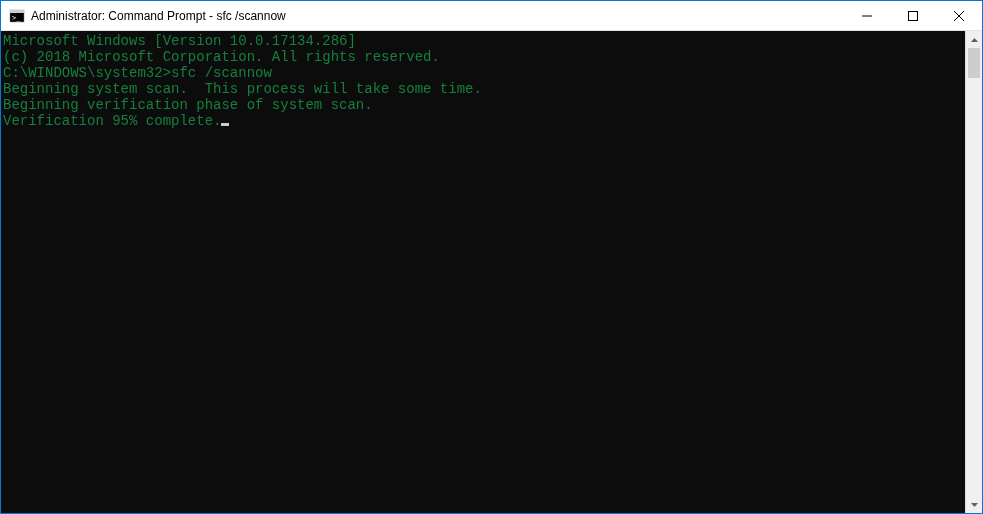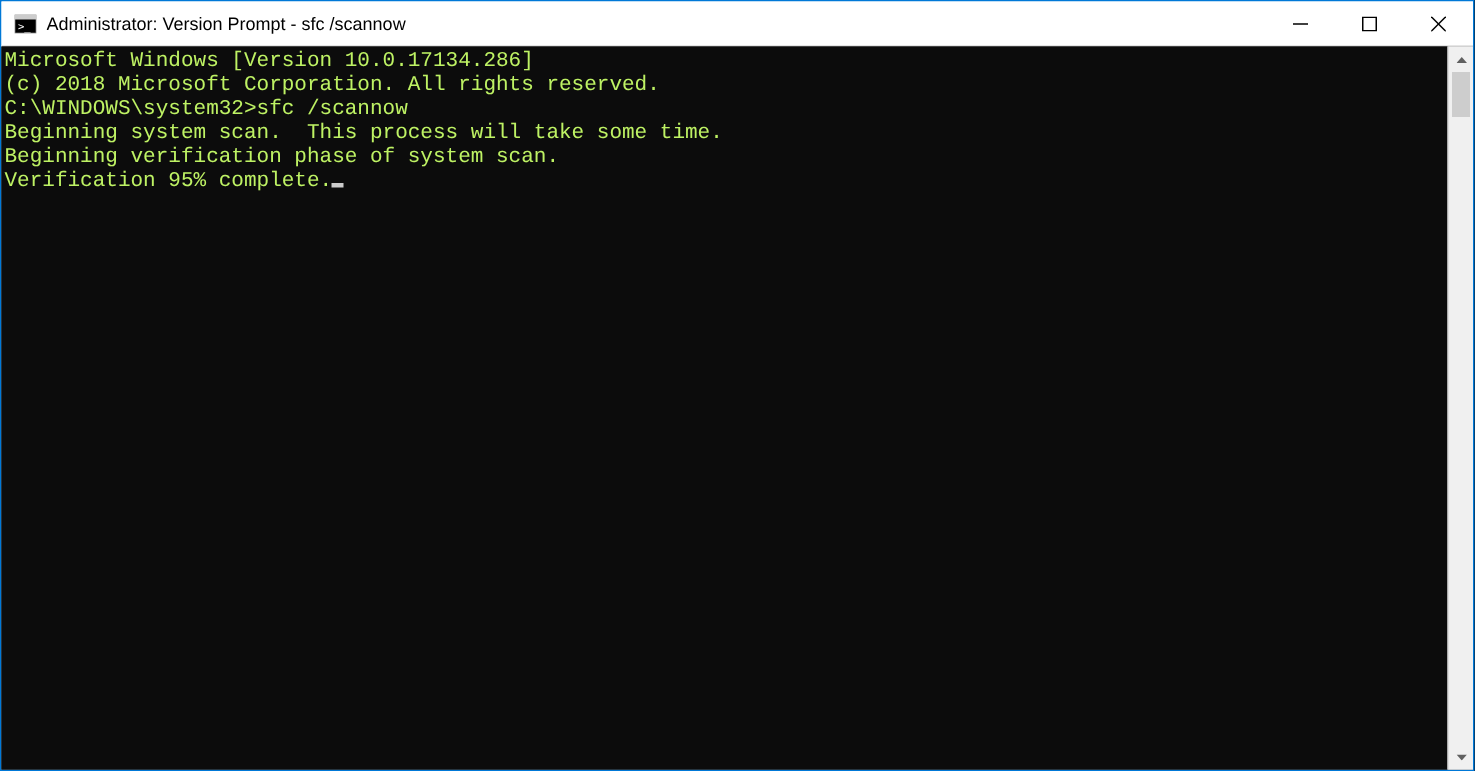--- a/index.html
+++ b/index.html
@@ -66,21 +66,21 @@
     }
     .console-area {
       flex: 1;
       display: flex;
       background: #000;
       position: relative;
     }
     .console {
       flex: 1;
       background: #0c0c0c;
-      color: #bef264;
+      color: #15803d;
       font-family: Consolas, "Courier New", monospace;
       font-size: 14px;
       line-height: 16px;
       padding: 2px 0 0 2px;
       white-space: pre;
       overflow: hidden;
     }
     .console-line {
       display: block;
     }
@@ -132,21 +132,21 @@
 
 <div class="window">
   <div class="titlebar">
     <span class="titlebar-icon">
       <svg width="16" height="16" viewBox="0 0 16 16">
         <rect x="1" y="2" width="14" height="12" fill="#000" stroke="#888" stroke-width="0.5"></rect>
         <rect x="1" y="2" width="14" height="3" fill="#ccc"></rect>
         <text x="3" y="12" font-size="7" fill="#fff" font-family="monospace">&gt;_</text>
       </svg>
     </span>
-    <span class="titlebar-title">Administrator: Version Prompt - sfc  /scannow</span>
+    <span class="titlebar-title">Administrator: Command Prompt - sfc  /scannow</span>
     <div class="window-controls">
       <button class="win-btn">
         <svg width="10" height="10" viewBox="0 0 10 10">
           <line x1="0" y1="5" x2="10" y2="5" stroke="currentColor" stroke-width="1"></line>
         </svg>
       </button>
       <button class="win-btn">
         <svg width="10" height="10" viewBox="0 0 10 10">
           <rect x="0.5" y="0.5" width="9" height="9" fill="none" stroke="currentColor" stroke-width="1"></rect>
         </svg>

